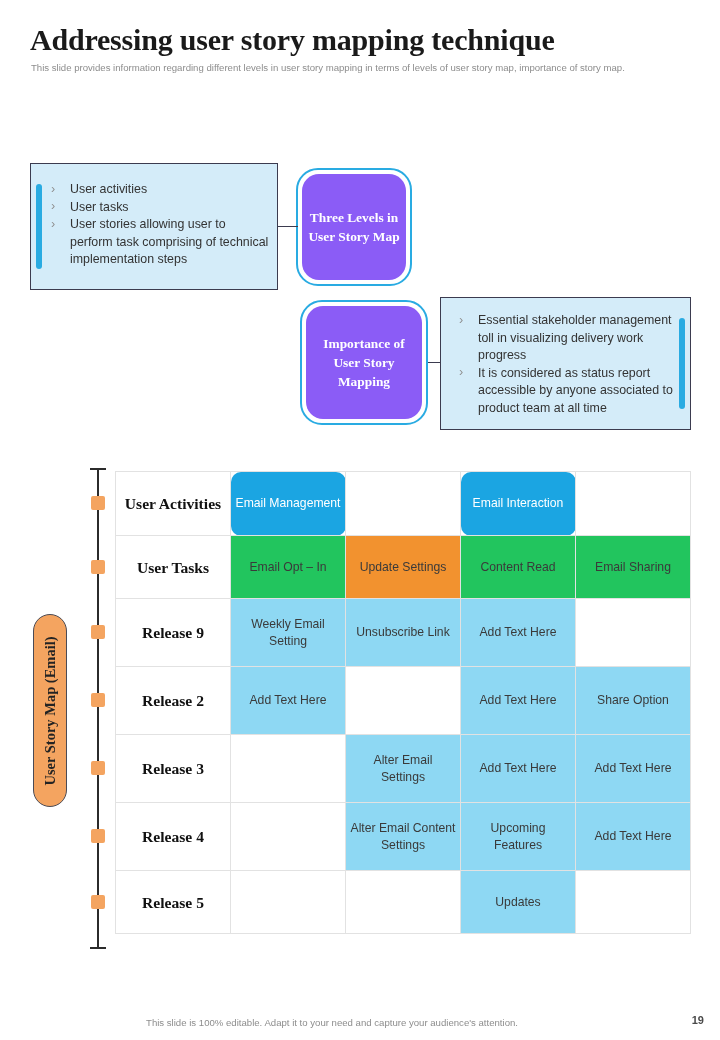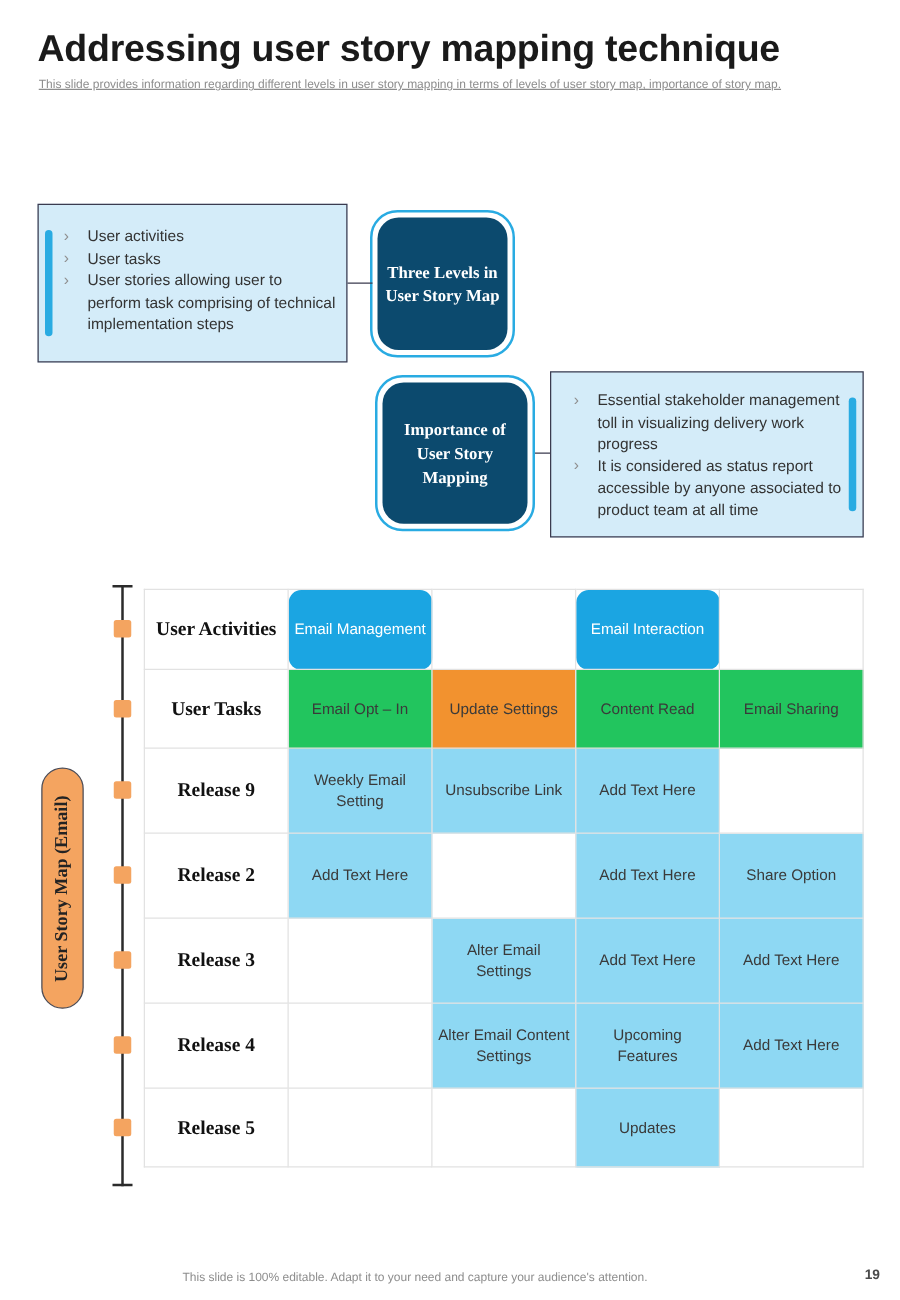--- a/index.html
+++ b/index.html
@@ -8,30 +8,29 @@
     background: #ffffff;
     font-family: "Liberation Sans", sans-serif;
     overflow: hidden;
   }
   #slide { position: relative; width: 720px; height: 1040px; background: #fff; }
 
   
   .title {
     position: absolute; left: 30px; top: 22px;
     width: 660px;
-    font-family: Liberation Sans, sans-serif;
+    font-family: Liberation Serif, serif;
     font-weight: bold; font-size: 30px; line-height: 36px;
     color: #1a1a1a; letter-spacing: -0.2px;
   }
   .subtitle {
     position: absolute; left: 31px; top: 61px;
     width: 620px;
     font-size: 9.6px; line-height: 13.5px;
     color: #8d8d8d;
-    text-decoration: underline;
   }
 
   
   .infobox {
     position: absolute;
     background: #d4ecf9;
     border: 1.4px solid #3b3b4f;
   }
   .infobox .accent {
     position: absolute;
@@ -62,21 +61,21 @@
   
   .bluebox {
     position: absolute;
     border: 2px solid #29abe2;
     border-radius: 22px;
     padding: 4px;
     background: #ffffff;
   }
   .bluebox .inner {
     width: 100%; height: 100%;
-    background: #0c4a6e;
+    background: #8b5cf6;
     border-radius: 17px;
     display: flex; align-items: center; justify-content: center;
     text-align: center;
     font-family: "Liberation Serif", serif;
     font-weight: bold;
     font-size: 13.4px; line-height: 19px;
     color: #ffffff;
     padding: 4px 6px;
   }
   #box-levels     { left: 296px; top: 168px; width: 116px; height: 118px; }

